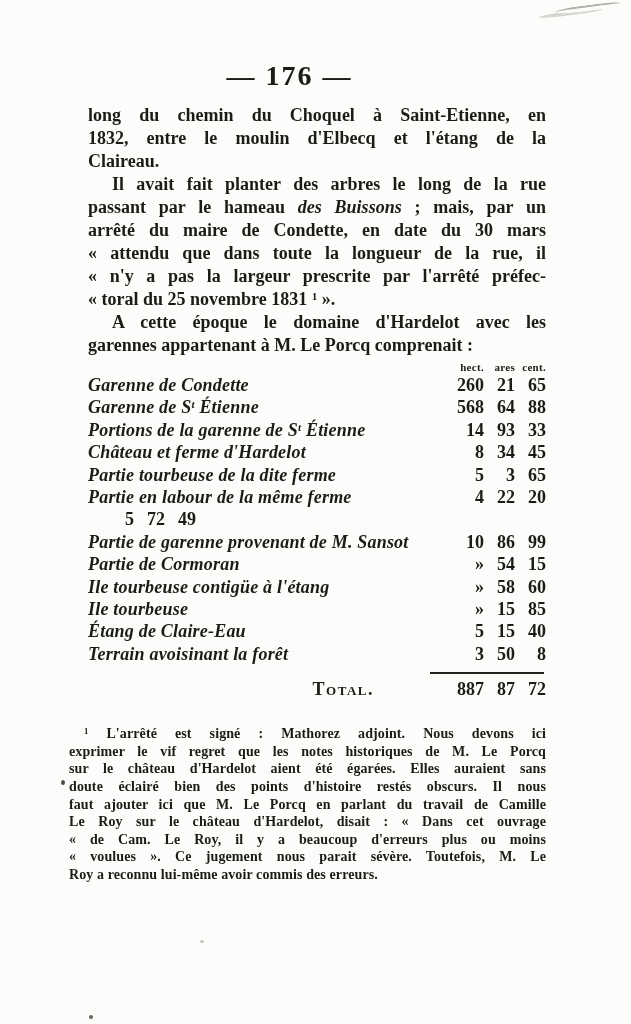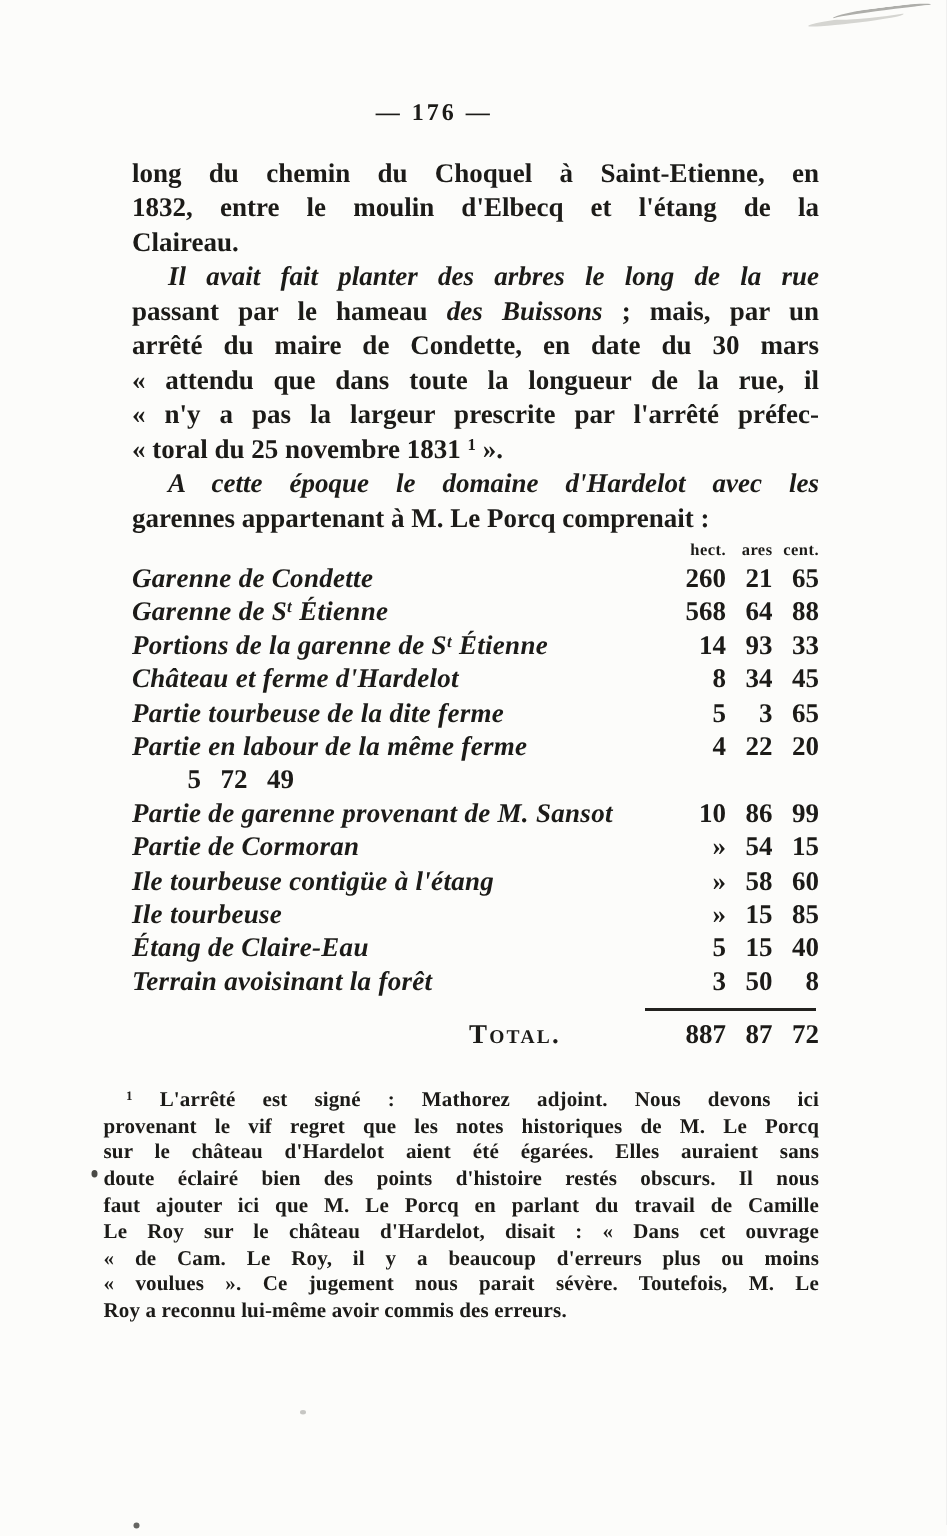--- a/index.html
+++ b/index.html
@@ -10,37 +10,37 @@
     background:#fcfcfa;
     color:#1c1b18;
     font-family:"Liberation Serif","DejaVu Serif",serif;
     font-weight:bold;
     overflow:hidden;
   }
   .page-number{
     padding-top:64px;
     text-align:center;
     margin-right:52px;
-    font-size:16px;
+    font-size:28px;
     line-height:24px;
     letter-spacing:2px;
   }
   .content{
     margin:16px 0 0 88px;
     width:458px;
   }
   
   .paragraph{font-size:18px;line-height:23px;}
   .line{white-space:nowrap;}
   .line.justify{
     text-align:justify;
     -moz-text-align-last:justify;
     text-align-last:justify;
   }
-  .paragraph.indent .line:first-child{text-indent:24px;font-style:italic;}
+  .paragraph.indent .line:first-child{text-indent:24px;}
   .sup{font-size:62%;position:relative;top:-0.45em;line-height:0;}
   .it{font-style:italic;}
   
   .mtable{margin-top:4px;font-size:18px;}
   .thead{display:flex;font-size:11px;line-height:13px;letter-spacing:0.3px;}
   .thead .spacer{flex:1;}
   .trow{display:flex;line-height:22.4px;}
   .rlabel{flex:1;white-space:nowrap;overflow:visible;letter-spacing:0.2px;font-style:italic;}
   .num{width:46px;text-align:right;}
   .num.ares,.num.cent{width:31px;}
@@ -205,21 +205,21 @@
         <span class="spacer"></span>
         <span class="total-label">Total.</span>
         <span class="num hect">887</span>
         <span class="num ares">87</span>
         <span class="num cent">72</span>
       </div>
     </div>
 
     <div id="footnote" class="footnote">
         <div class="line justify"><span class="sup">1</span><span> L'arrêté est signé : Mathorez adjoint. Nous devons ici</span></div>
-        <div class="line justify"><span>provenant le vif regret que les notes historiques de M. Le Porcq</span></div>
+        <div class="line justify"><span>exprimer le vif regret que les notes historiques de M. Le Porcq</span></div>
         <div class="line justify"><span>sur le château d'Hardelot aient été égarées. Elles auraient sans</span></div>
         <div class="line justify"><span>doute éclairé bien des points d'histoire restés obscurs. Il nous</span></div>
         <div class="line justify"><span>faut ajouter ici que M. Le Porcq en parlant du travail de Camille</span></div>
         <div class="line justify"><span>Le Roy sur le château d'Hardelot, disait : « Dans cet ouvrage</span></div>
         <div class="line justify"><span>« de Cam. Le Roy, il y a beaucoup d'erreurs plus ou moins</span></div>
         <div class="line justify"><span>« voulues ». Ce jugement nous parait sévère. Toutefois, M. Le</span></div>
         <div class="line"><span>Roy a reconnu lui-même avoir commis des erreurs.</span></div>
       </div>
   </div>
 

